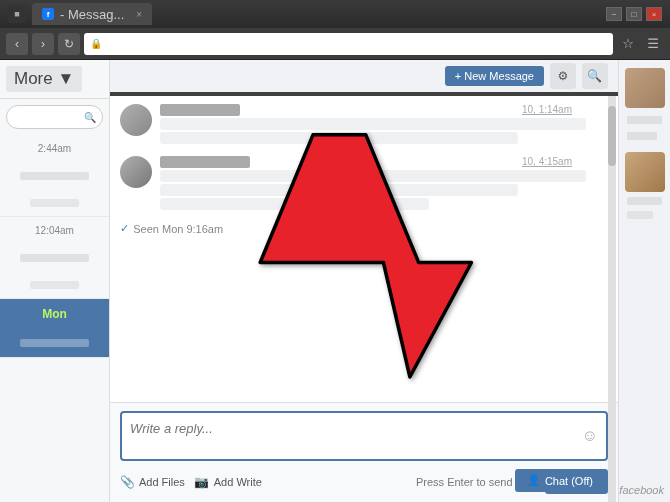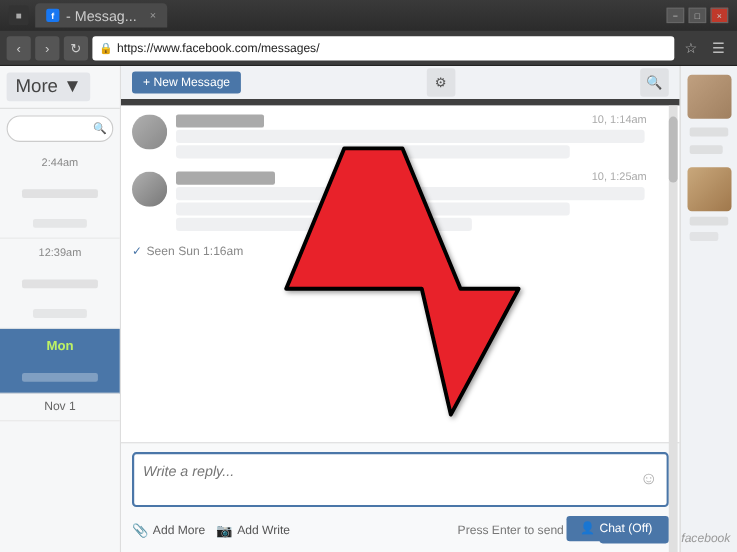--- a/index.html
+++ b/index.html
@@ -252,25 +252,25 @@
       flex: 1;
       display: flex;
       flex-direction: column;
       background: #fff;
       overflow: hidden;
     }
 
     
     .messages-topbar {
       background: #f0f2f5;
-      border-bottom: 6px solid #404040;
+      border-bottom: 4px solid #404040;
       padding: 6px 10px;
       display: flex;
       align-items: center;
-      justify-content: space-between;
+      justify-content: flex-end;
       gap: 6px;
       height: 36px;
     }
 
     .new-message-btn {
       background: #4a76a8;
       color: white;
       border: none;
       border-radius: 3px;
       padding: 4px 10px;
@@ -331,21 +331,22 @@
     }
 
     .msg-text-blurred.short { width: 60%; }
     .msg-text-blurred.medium { width: 80%; }
     .msg-text-blurred.long { width: 95%; }
 
     .msg-timestamp {
       font-size: 10px;
       color: #999;
       position: absolute;
-      right: 20px;
+      right: 36px;
+      text-decoration: underline;
     }
 
     .msg-row-wrapper {
       position: relative;
     }
 
     .seen-indicator {
       font-size: 11px;
       color: #888;
       padding: 2px 0 4px 0;
@@ -545,21 +546,20 @@
       <div class="win-btn close">×</div>
     </div>
   </div>
 
   <div class="nav-bar">
     <div class="nav-btn">‹</div>
     <div class="nav-btn">›</div>
     <div class="nav-btn">↻</div>
     <div class="address-bar">
       <span class="address-lock">🔒</span>
-      <span class="address-url">https://www.facebook.com/messages/</span>
     </div>
     <div class="nav-right">
       <div class="nav-icon-btn">☆</div>
       <div class="nav-icon-btn">☰</div>
     </div>
   </div>
 
   <div class="fb-content" style="position:relative;">
 
     <div class="fb-sidebar">
@@ -570,30 +570,27 @@
         <input class="fb-search-input" type="text" style="">
         <span class="fb-search-icon">🔍</span>
       </div>
       <div class="conversation-list">
         <div class="conv-item">
           <span class="conv-time">2:44am</span>
           <div style="height:8px;background:#ccc;border-radius:2px;opacity:0.5;margin:2px 0;"></div>
           <div style="height:8px;background:#ccc;border-radius:2px;opacity:0.4;width:70%;margin:1px auto;"></div>
         </div>
         <div class="conv-item">
-          <span class="conv-time">12:39am</span>
+          <span class="conv-time">12:04am</span>
           <div style="height:8px;background:#ccc;border-radius:2px;opacity:0.5;margin:2px 0;"></div>
           <div style="height:8px;background:#ccc;border-radius:2px;opacity:0.4;width:70%;margin:1px auto;"></div>
         </div>
         <div class="conv-item active">
           <span class="conv-time" style="color:#bef264;font-size:12px;font-weight:bold;">Mon</span>
           <div style="height:8px;background:rgba(255,255,255,0.3);border-radius:2px;margin:2px 0;"></div>
-        </div>
-        <div class="conv-nov-item">
-          <span>Nov 1</span>
         </div>
       </div>
     </div>
 
     <div class="fb-main">
 
       <div class="messages-topbar">
         <button class="new-message-btn">
           <span>+ New Message</span>
         </button>
@@ -626,38 +623,38 @@
             <div class="avatar-placeholder" style="background:linear-gradient(135deg,#b0b0b0,#777);"></div>
           </div>
           <div class="msg-content" style="flex:1;">
             <div class="msg-header">
               <span class="blurred-name" style="width:90px;height:12px;background:#aaa;display:inline-block;border-radius:2px;"></span>
             </div>
             <div class="msg-text-blurred long"></div>
             <div class="msg-text-blurred medium"></div>
             <div class="msg-text-blurred short"></div>
           </div>
-          <span class="msg-timestamp" style="font-size:10px;color:#aaa;white-space:nowrap;">10, 1:25am</span>
+          <span class="msg-timestamp" style="font-size:10px;color:#aaa;white-space:nowrap;">10, 4:15am</span>
         </div>
 
         <div class="seen-indicator">
           <span class="seen-check">✓</span>
-          <span style="font-size:11px;color:#888;">Seen Sun 1:16am</span>
+          <span style="font-size:11px;color:#888;">Seen Mon 9:16am</span>
         </div>
       </div>
 
       <div class="reply-area">
         <div class="reply-input-wrapper">
           <textarea class="reply-input" rows="2" placeholder="Write a reply..." style=""></textarea>
           <span class="reply-emoji">☺</span>
         </div>
         <div class="reply-actions">
           <button class="reply-action-btn">
             <span class="icon">📎</span>
-            <span>Add More</span>
+            <span>Add Files</span>
           </button>
           <button class="reply-action-btn">
             <span class="icon">📷</span>
             <span>Add Write</span>
           </button>
           <div class="press-enter-label">
             <span>Press Enter to send</span>
             <div class="enter-checkbox"></div>
           </div>
           <button class="reply-send-btn">Reply</button>

